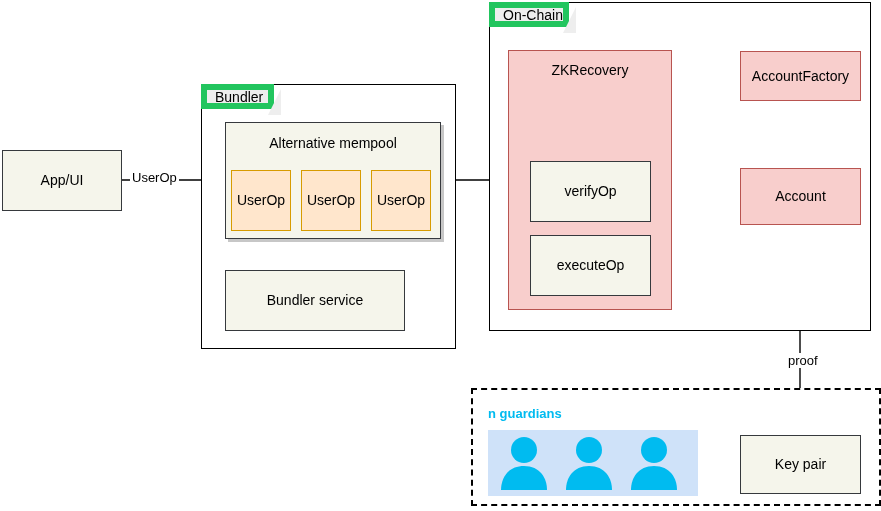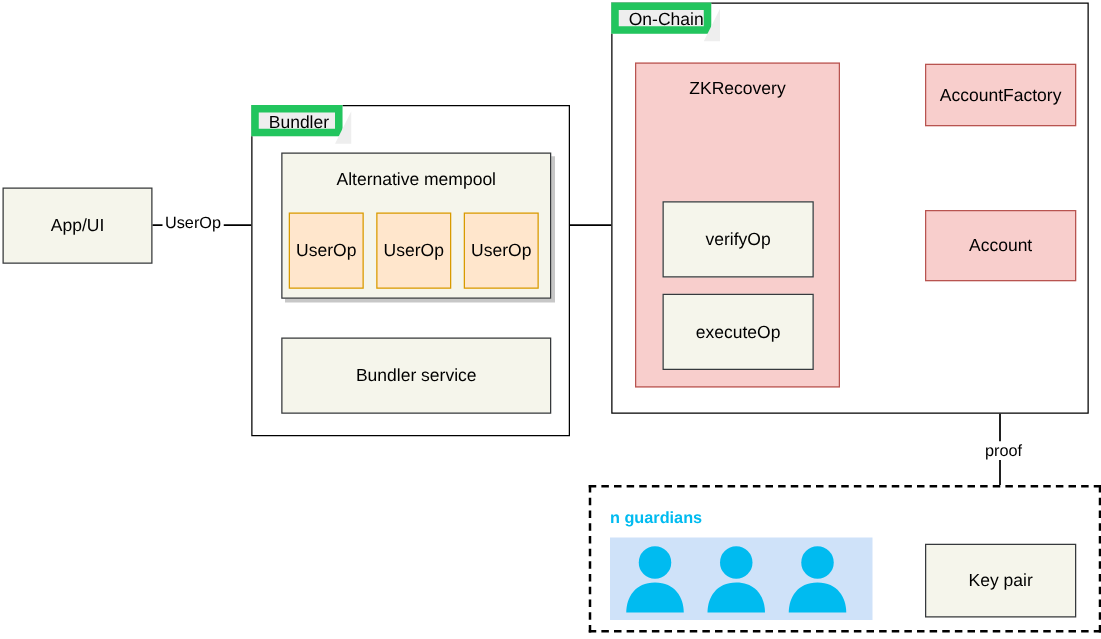--- a/index.html
+++ b/index.html
@@ -178,21 +178,21 @@
   <div class="box orange" style="left:231px; top:170px; width:60px; height:61px;">
     <span>UserOp</span>
   </div>
   <div class="box orange" style="left:301px; top:170px; width:60px; height:61px;">
     <span>UserOp</span>
   </div>
   <div class="box orange" style="left:371px; top:170px; width:60px; height:61px;">
     <span>UserOp</span>
   </div>
 
-  <div class="box cream" style="left:225px; top:270px; width:216px; height:61px;">
+  <div class="box cream" style="left:225px; top:270px; width:180px; height:61px;">
     <span>Bundler service</span>
   </div>
 
   <div class="container-box" style="left:489px; top:2px; width:382px; height:329px;"></div>
   <div class="group-tab" style="left:489px; top:2px; width:80px;">
     <span>On-Chain</span>
   </div>
 
   <div class="box pink" style="left:508px; top:50px; width:164px; height:260px; align-items:flex-start; padding-top:11px;">
     <span>ZKRecovery</span>

